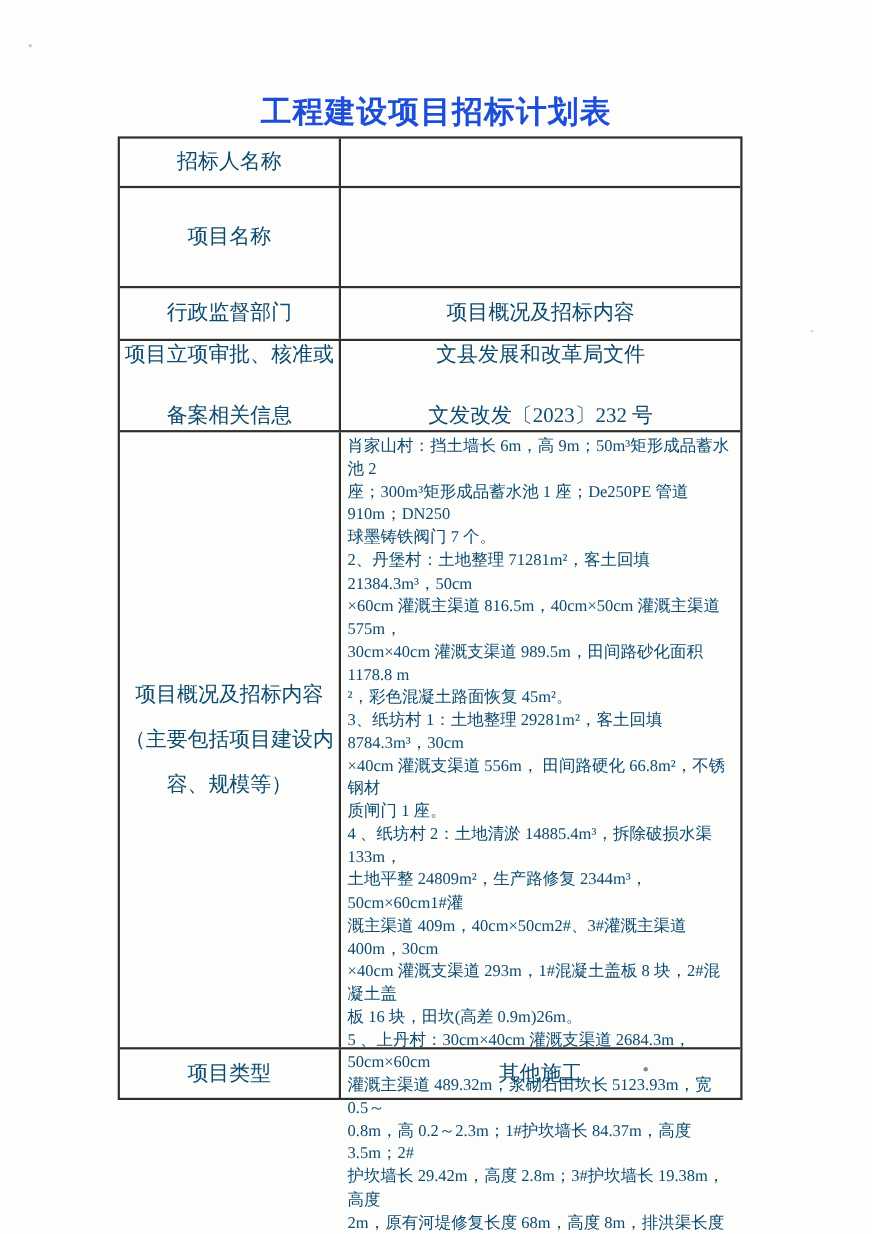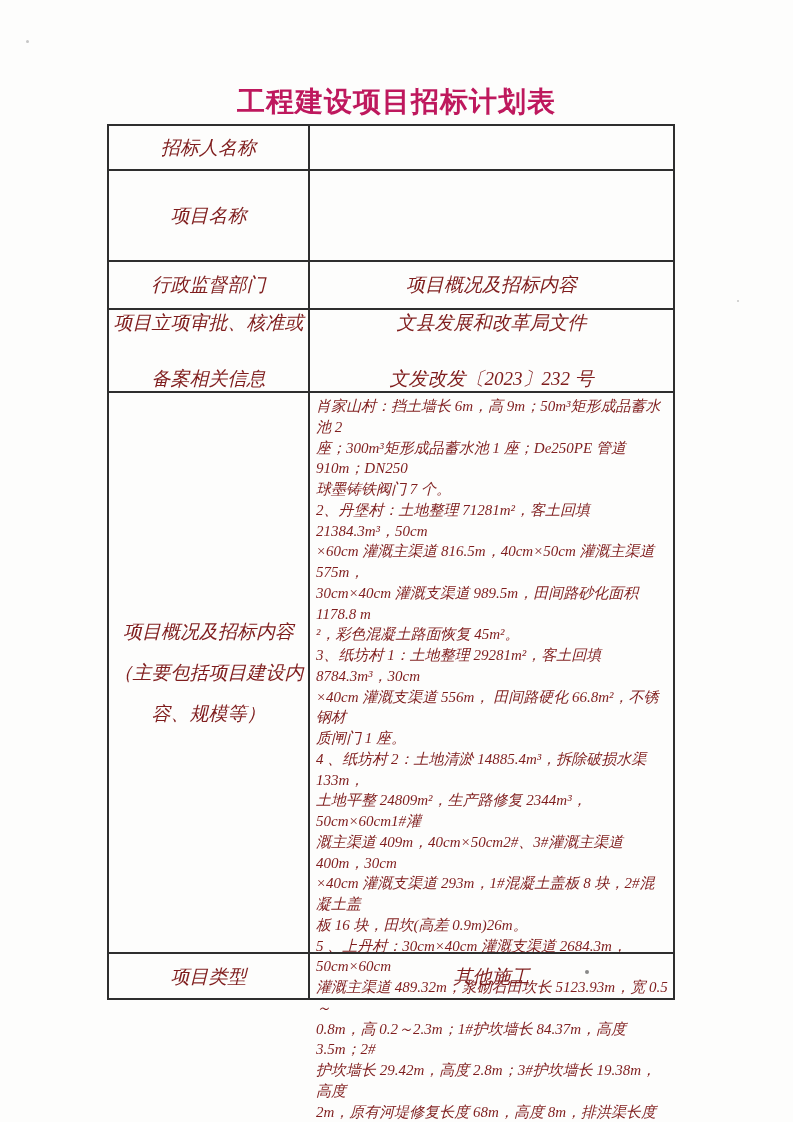--- a/index.html
+++ b/index.html
@@ -11,21 +11,21 @@
     color:#1c1c1c;
     overflow:hidden;
   }
   .page-title{
     position:absolute;
     top:83px;left:0;width:793px;
     text-align:center;
     font-size:28px;
     font-weight:bold;
     letter-spacing:1px;
-    color:#be185d;
+    color:#1d4ed8;
   }
   .doc-table{
     position:absolute;
     left:107px;top:124px;
     width:568px;height:876px;
     box-sizing:border-box;
     border:2px solid #2e2e2e;
     display:flex;
     flex-direction:column;
   }
@@ -37,22 +37,21 @@
   .t-row + .t-row{border-top:2px solid #2e2e2e;}
   .cell{
     box-sizing:border-box;
     display:flex;
     align-items:center;
     justify-content:center;
     white-space:pre-line;
     text-align:center;
     font-size:19px;
     line-height:40px;
-    color:#7f1d1d;
-    font-style:italic;
+    color:#0c4a6e;
   }
   .cell-label{
     flex:0 0 201px;
     border-right:2px solid #2e2e2e;
     padding:0 4px;
   }
   .cell-value{
     flex:1 1 auto;
     padding:0 6px;
   }

